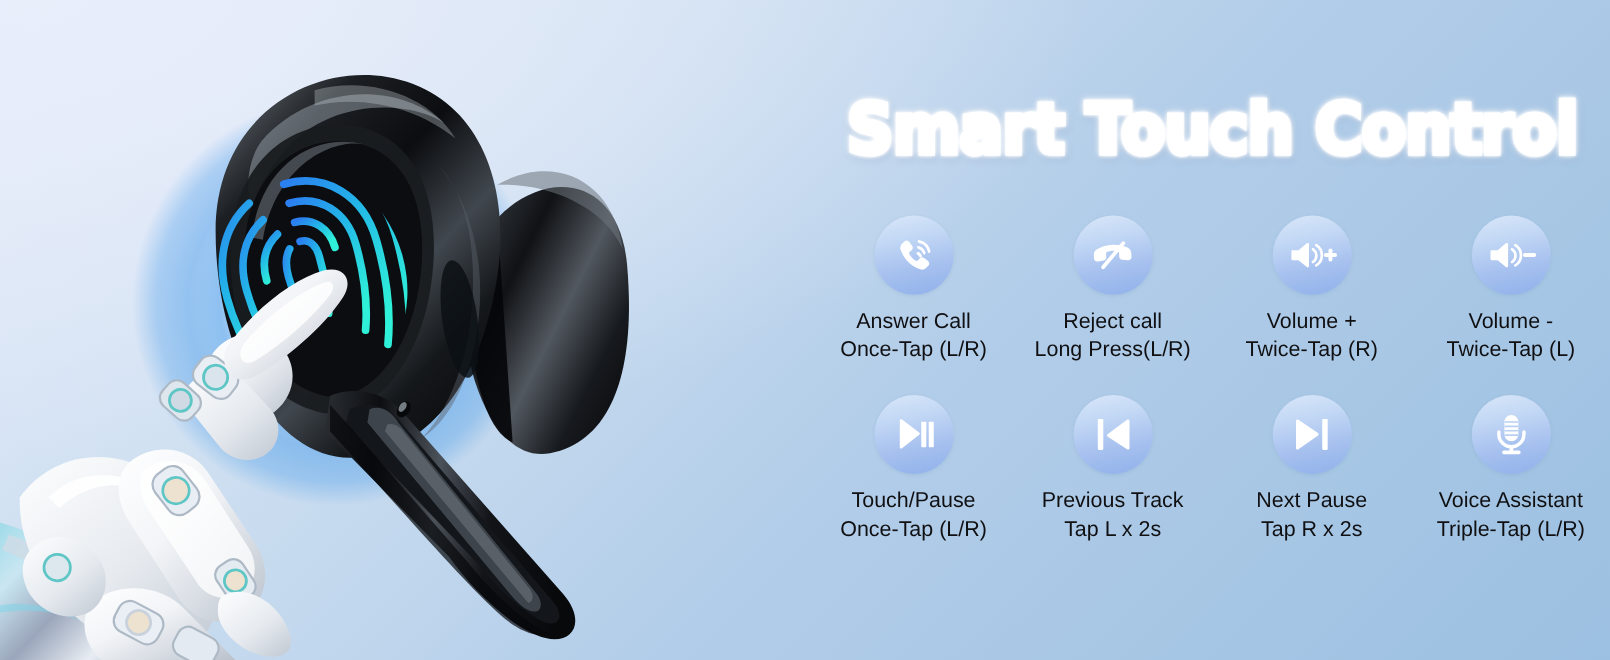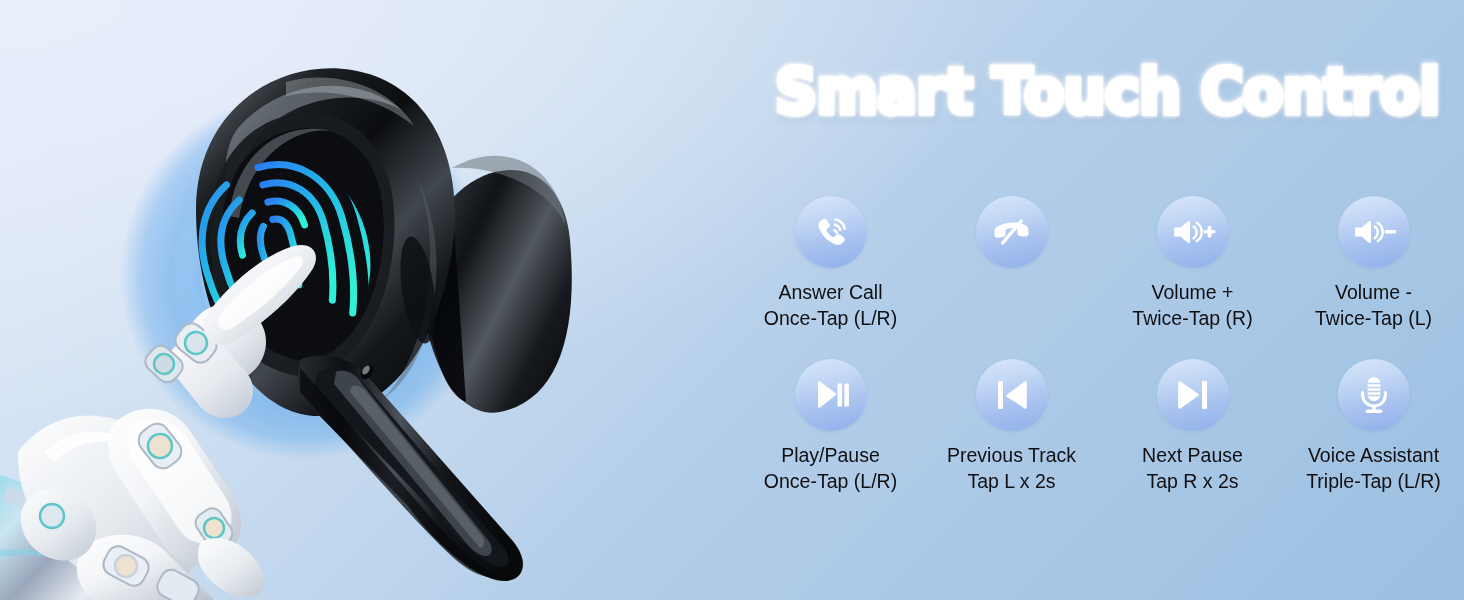--- a/index.html
+++ b/index.html
@@ -23,22 +23,22 @@
     position:absolute; left:0; top:0; width:760px; height:600px;
   }
   .illustration svg { display:block; width:760px; height:600px; }
 
   
   .panel {
     position:absolute; left:740px; top:0; width:724px; height:600px;
   }
 
   .title-wrap {
-    position:absolute; left:0; top:60px; width:724px;
-    text-align:right;
+    position:absolute; left:0; top:86px; width:724px;
+    text-align:center;
   }
   .title {
     display:inline-block;
     font-family:"DejaVu Sans", sans-serif;
     font-weight:700;
     font-size:63px;
     line-height:1;
     letter-spacing:-0.5px;
     transform:scaleX(0.93);
     transform-origin:center;
@@ -340,20 +340,24 @@
 
         <div class="cell">
           <div class="icon-circle">
             <svg width="44" height="44" viewBox="0 0 44 44">
               <g transform="rotate(132 22 22)">
                 <path fill="#ffffff" d="M11.8 8.8c1.3-1.4 3.5-1.3 4.6.2l3.1 4c1 1.3.9 3.1-.3 4.2l-2.2 2c-.6.5-.7 1.3-.3 2 1.4 2.9 3.8 5.3 6.6 6.8.7.4 1.5.2 2.1-.3l2-2.1c1.1-1.2 2.9-1.3 4.2-.3l4 3.1c1.5 1.2 1.6 3.4.2 4.7l-2.3 2.2c-1.5 1.4-3.7 2-5.7 1.3-4.6-1.6-8.8-4.2-12.2-7.6-3.4-3.4-6-7.5-7.5-12-.7-2-.1-4.3 1.4-5.8l2.3-2.4z"></path>
               </g>
               <rect x="20.3" y="6" width="3.4" height="32" rx="1.7" fill="#ffffff" transform="rotate(40 22 22)"></rect>
             </svg>
           </div>
+          <div class="cap">
+            <span>Reject call</span>
+            <span class="l2">Long Press(L/R)</span>
+          </div>
         </div>
 
         <div class="cell">
           <div class="icon-circle">
             <svg width="46" height="46" viewBox="0 0 46 46">
               <path fill="#ffffff" d="M5 18.5h5.5L18 12.2c.8-.7 2-.1 2 .9v19.8c0 1-1.2 1.6-2 .9l-7.5-6.3H5c-.6 0-1-.4-1-1v-7c0-.5.4-1 1-1z"></path>
               <g fill="none" stroke="#ffffff" stroke-linecap="round">
                 <path d="M23.6 17.6c1.9 1.3 3.1 3.4 3.1 5.8s-1.2 4.5-3.1 5.8" stroke-width="2.4"></path>
                 <path d="M26.6 13.8c3.1 1.9 5.1 5.3 5.1 9.2s-2 7.3-5.1 9.2" stroke-width="2.4"></path>
               </g>
@@ -390,21 +394,21 @@
 
         <div class="cell">
           <div class="icon-circle">
             <svg width="44" height="44" viewBox="0 0 44 44">
               <path fill="#ffffff" d="M9 9.4c0-1 1.1-1.6 2-1l15.6 11.8c.7.5.7 1.6 0 2.1L11 34.6c-.9.6-2 0-2-1V9.4z"></path>
               <rect x="28.5" y="10.5" width="4.6" height="23" rx="0.6" fill="#ffffff"></rect>
               <rect x="35.3" y="10.5" width="4.6" height="23" rx="0.6" fill="#ffffff"></rect>
             </svg>
           </div>
           <div class="cap">
-            <span>Play/Pause</span>
+            <span>Touch/Pause</span>
             <span class="l2">Once-Tap (L/R)</span>
           </div>
         </div>
 
         <div class="cell">
           <div class="icon-circle">
             <svg width="44" height="44" viewBox="0 0 44 44">
               <rect x="8" y="8" width="5" height="28" rx="1" fill="#ffffff"></rect>
               <path fill="#ffffff" d="M34.6 8.6c.9-.7 2.2-.1 2.2 1v24.8c0 1.1-1.3 1.7-2.2 1L16.8 23.8c-.7-.5-.7-1.6 0-2.1L34.6 8.6z"></path>
             </svg>

